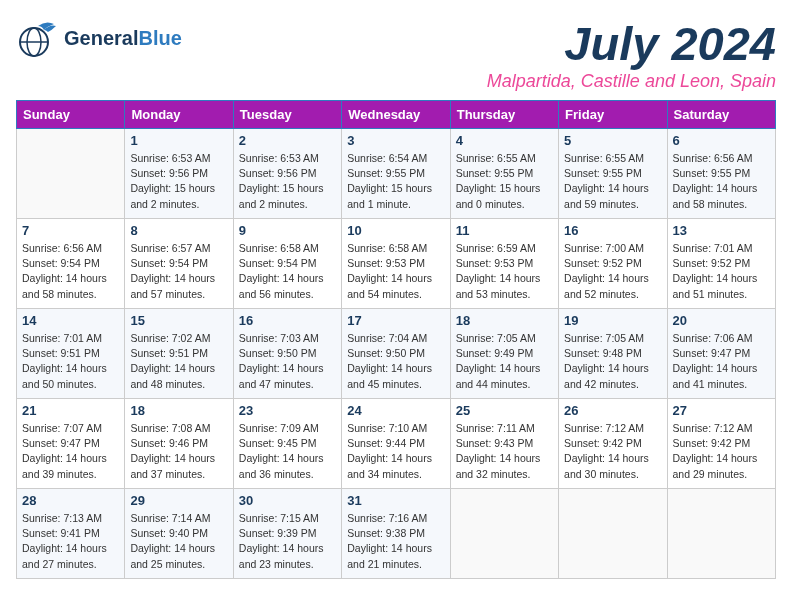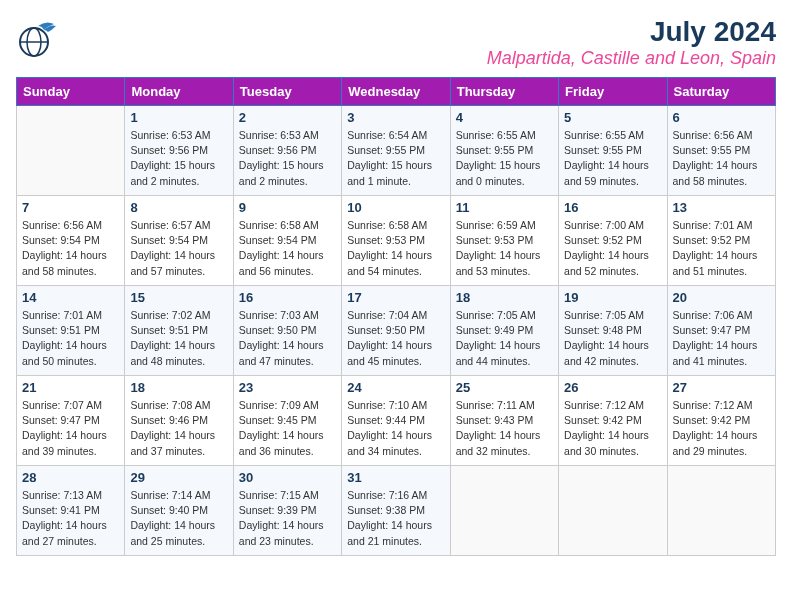--- a/index.html
+++ b/index.html
@@ -13,23 +13,24 @@
     .header {
       display: flex;
       justify-content: space-between;
       align-items: flex-start;
       margin-bottom: 8px;
     }
     .title-block {
       text-align: right;
     }
     .month-title {
-      font-size: 28px;
+      font-size: 47px;
       font-weight: bold;
       color: #1a3a5c;
+      font-style: italic;
     }
     .location {
       font-size: 18px;
       color: #ec4899;
       font-style: italic;
     }
     table {
       width: 100%;
       border-collapse: collapse;
       font-size: 11px;
@@ -84,20 +85,25 @@
   <div class="logo-container">
     <svg width="44" height="44" viewBox="0 0 44 44">
 
       <circle cx="18" cy="26" r="14" fill="none" stroke="#1a3a5c" stroke-width="2"></circle>
       <ellipse cx="18" cy="26" rx="7" ry="14" fill="none" stroke="#1a3a5c" stroke-width="1.5"></ellipse>
       <line x1="4" y1="26" x2="32" y2="26" stroke="#1a3a5c" stroke-width="1.5"></line>
 
       <path d="M22 10 Q30 4 38 8 Q32 10 28 14 Q26 10 22 10Z" fill="#2e7bbf"></path>
       <path d="M28 14 Q34 8 40 10 Q36 14 32 16 Q30 14 28 14Z" fill="#2e7bbf"></path>
     </svg>
+    <div>
+      <div style="font-size:20px;font-weight:bold;color:#1a3a5c;line-height:1.1;">
+        <span style="color:#1a3a5c;">General</span><span style="color:#2e7bbf;">Blue</span>
+      </div>
+    </div>
   </div>
   <div class="title-block">
     <div class="month-title">July 2024</div>
     <div class="location">Malpartida, Castille and Leon, Spain</div>
   </div>
 </div>
 
 <table>
   <thead>
     <tr>

